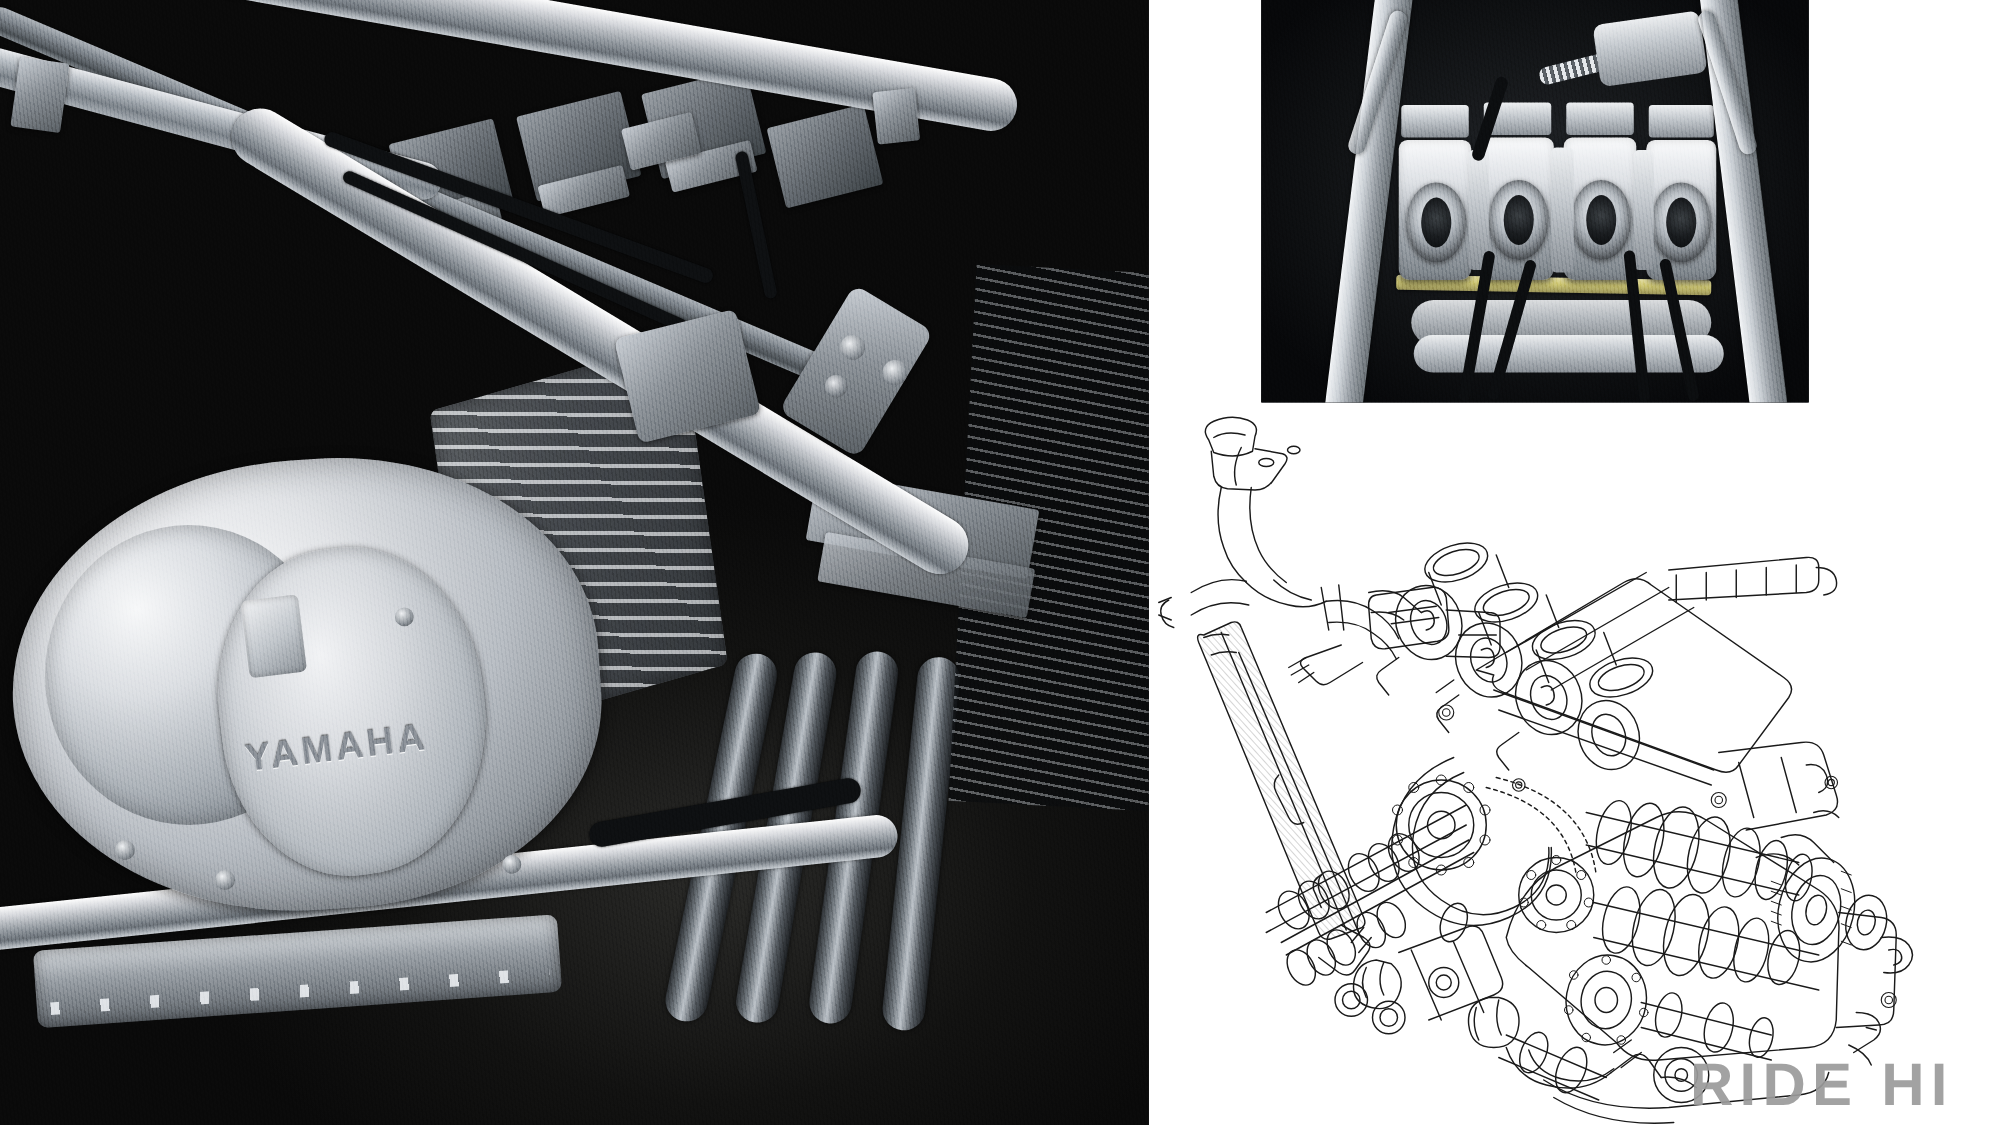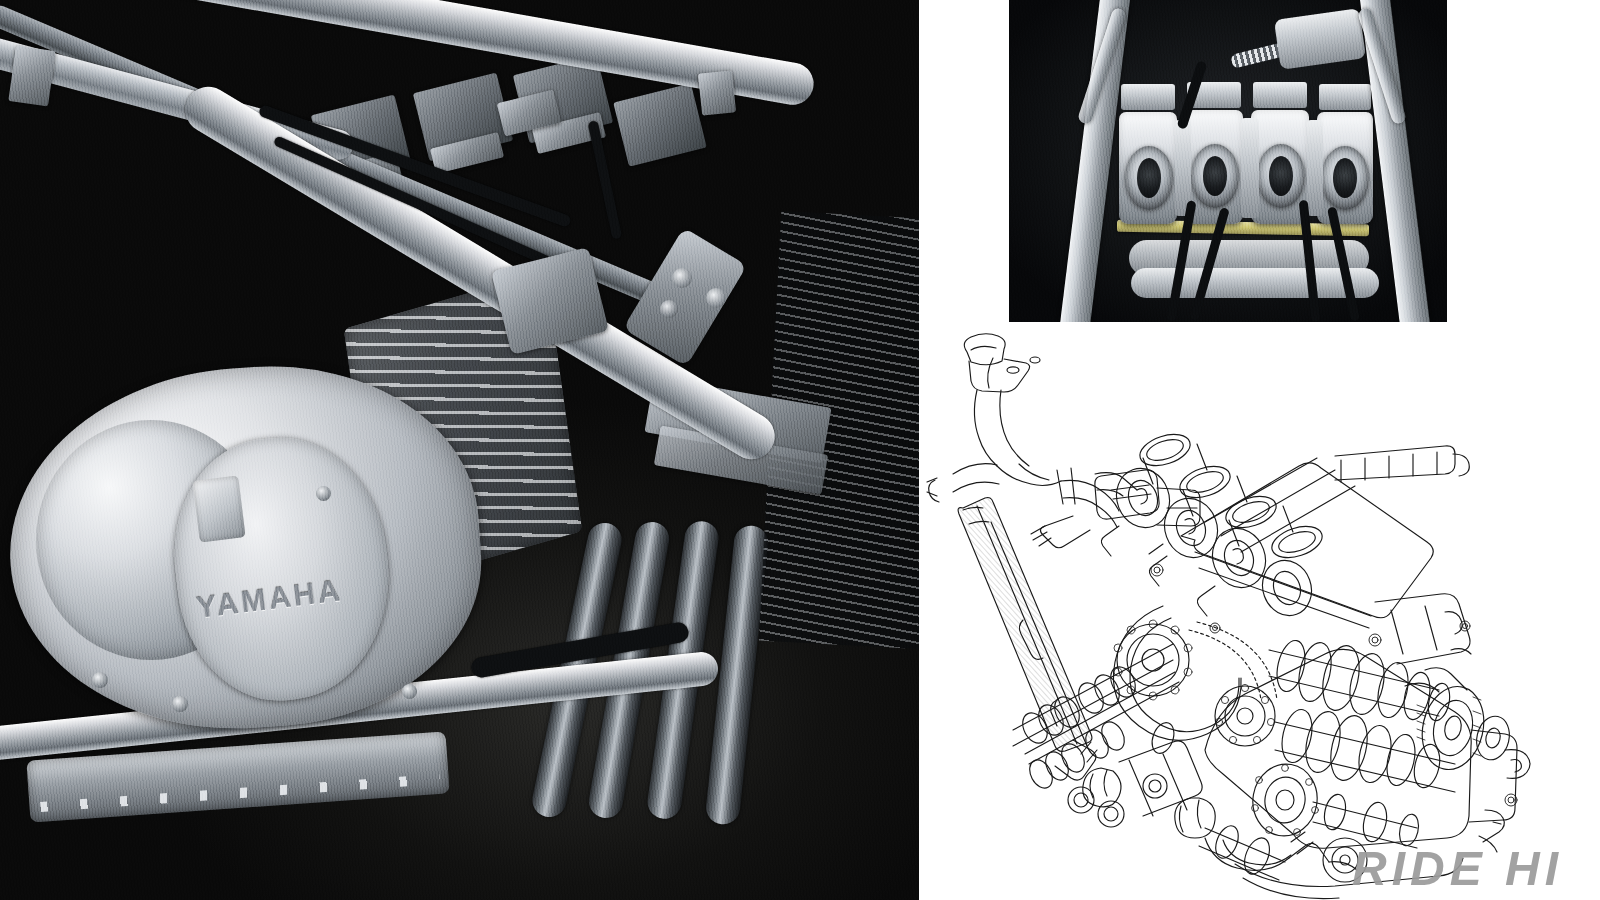--- a/index.html
+++ b/index.html
@@ -92,21 +92,21 @@
     box-shadow:0 1px 3px rgba(0,0,0,.5);}
   .plenum{position:absolute;border-radius:12px;
     background:linear-gradient(180deg,#eceef0 0%,#c6cbd0 38%,#8c9298 100%);}
   .hose{position:absolute;background:#0c0e10;border-radius:40px;}
 
   
   .cutaway{position:absolute;left:905px;top:330px;width:695px;height:570px;}
   .cutaway svg{display:block;width:100%;height:100%;}
 
   .watermark{position:absolute;left:1352px;top:845px;
-    font-size:48px;font-weight:800;font-style:italic;letter-spacing:5px;
+    font-size:48px;font-weight:800;letter-spacing:5px;
     color:#9b9b9b;opacity:.92;user-select:none;line-height:1;
     font-family:"Liberation Sans",sans-serif;}
 </style>
 </head>
 <body>
 
 <div id="page">
 
   <div class="photo-main">
     <div class="pm-layer pm-bg"></div>

